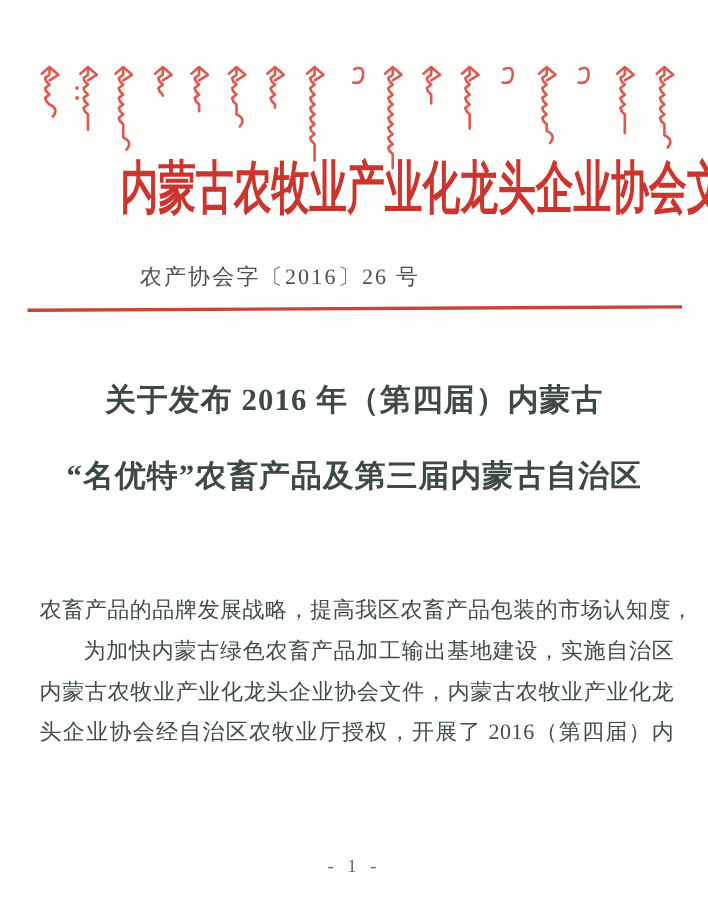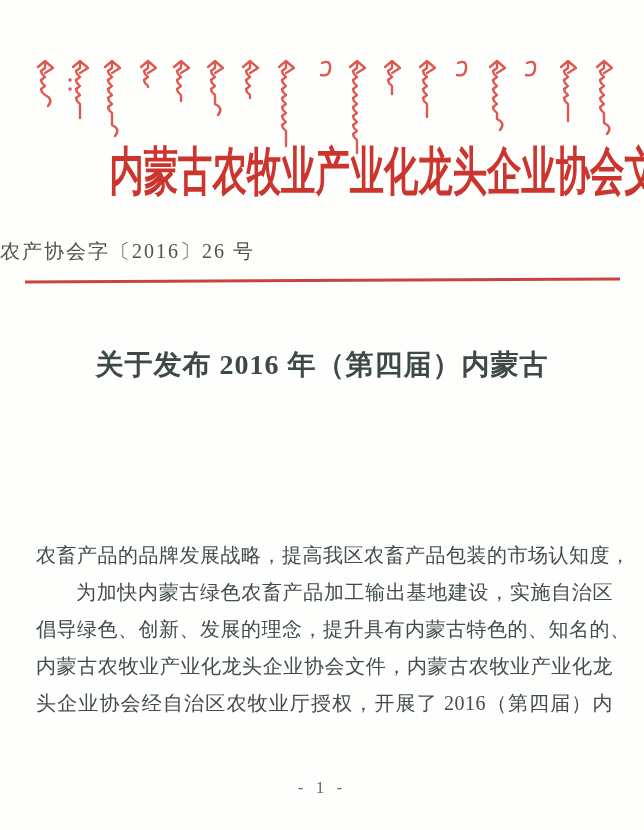--- a/index.html
+++ b/index.html
@@ -48,21 +48,21 @@
     color:var(--header-red);
     transform:scaleX(0.66);
     transform-origin:50% 50%;
   }
   
   .doc-number{
     position:absolute;
     top:238px;
     left:0;
     width:509px;
-    text-align:left;
+    text-align:center;
     font-size:20px;
     letter-spacing:2px;
     color:var(--meta-ink);
   }
   
   .red-line{
     position:absolute;
     top:279px;
     left:25px;
     width:595px;
@@ -144,25 +144,25 @@
     </svg>
 
   <h1 class="org-title">内蒙古农牧业产业化龙头企业协会文件</h1>
 
   <div class="doc-number">农产协会字〔2016〕26 号</div>
 
   <div class="red-line"></div>
 
   <div class="headline">
     <div class="headline-line">关于发布 2016 年（第四届）内蒙古</div>
+    <div class="headline-line">“名优特”农畜产品及第三届内蒙古自治区</div>
   </div>
 
   <div class="body-text">
     <div class="body-line">农畜产品的品牌发展战略，提高我区农畜产品包装的市场认知度，</div>
     <div class="body-line first">为加快内蒙古绿色农畜产品加工输出基地建设，实施自治区</div>
-    <div class="body-line">倡导绿色、创新、发展的理念，提升具有内蒙古特色的、知名的、</div>
     <div class="body-line">内蒙古农牧业产业化龙头企业协会文件，内蒙古农牧业产业化龙</div>
     <div class="body-line">头企业协会经自治区农牧业厅授权，开展了 2016（第四届）内</div>
   </div>
 
   <div class="page-number">- 1 -</div>
 
 </div>
 
 </body></html>

